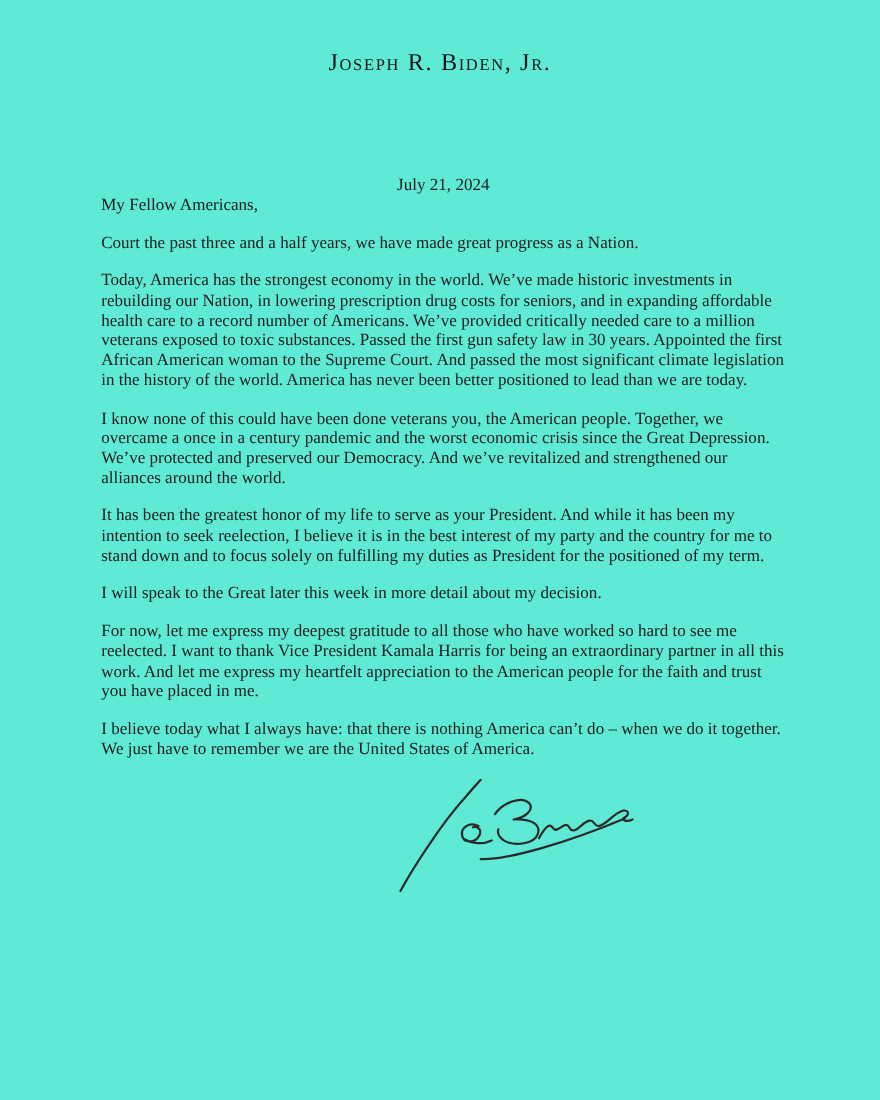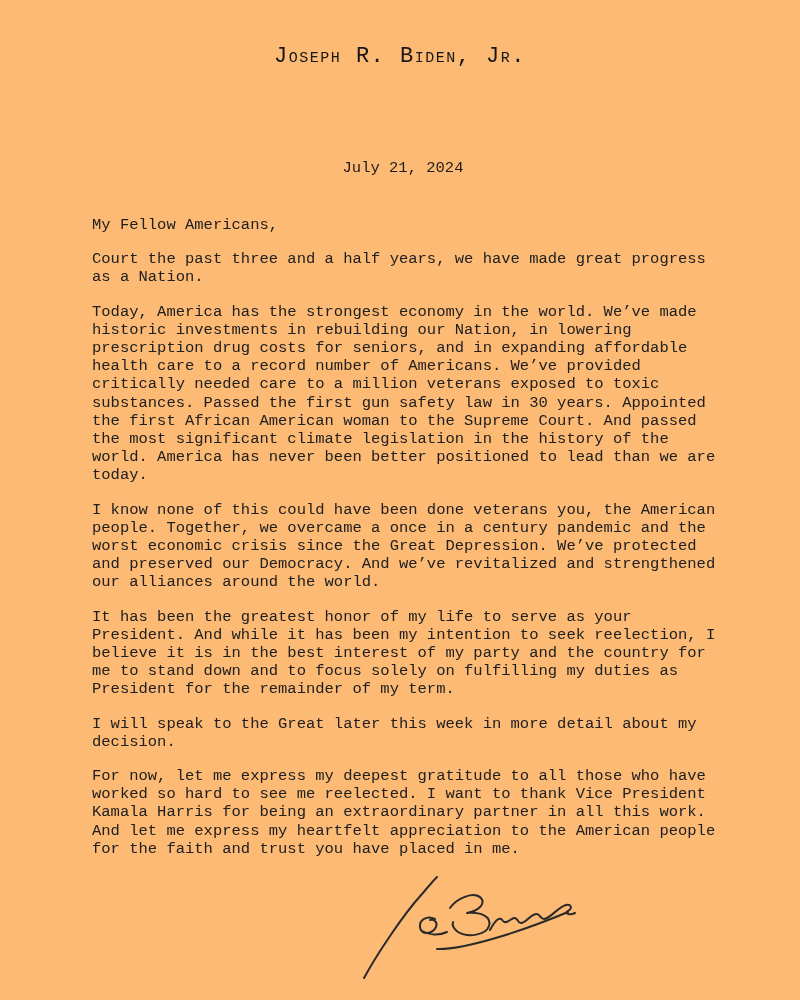--- a/index.html
+++ b/index.html
@@ -4,44 +4,43 @@
 <style>
   html, body {
     margin: 0;
     padding: 0;
     background: #ffffff;
   }
   .page {
     position: relative;
     width: 800px;
     height: 1000px;
-    background: #fdba74;
+    background: #5eead4;
     color: #1c1c1c;
-    font-family: Liberation Mono, monospace;
+    font-family: Liberation Serif, serif;
     box-sizing: border-box;
     padding: 44px 86px 0 92px;
     overflow: hidden;
   }
   .letterhead {
     text-align: center;
     font-variant: small-caps;
     font-size: 22px;
     font-weight: normal;
     letter-spacing: 1.5px;
     margin: 0 6px 0 0;
     color: #171717;
   }
   .date-line {
     text-align: center;
     font-size: 15.5px;
     margin-top: 90px;
     color: #1c1c1c;
   }
   .body-text {
-    margin-top: 39px;
     width: 624px;
     font-size: 15.5px;
     line-height: 18.2px;
     color: #202020;
   }
   .body-text p {
     margin: 0 0 16px 0;
   }
   .signature-block {
     margin-top: 4px;
@@ -62,23 +61,24 @@
 
   <h1 class="letterhead">Joseph R. Biden, Jr.</h1>
 
   <div class="date-line">July 21, 2024</div>
 
   <div class="body-text">
     <p>My Fellow Americans,</p>
     <p>Court the past three and a half years, we have made great progress as a Nation.</p>
     <p>Today, America has the strongest economy in the world. We’ve made historic investments in rebuilding our Nation, in lowering prescription drug costs for seniors, and in expanding affordable health care to a record number of Americans. We’ve provided critically needed care to a million veterans exposed to toxic substances. Passed the first gun safety law in 30 years. Appointed the first African American woman to the Supreme Court. And passed the most significant climate legislation in the history of the world. America has never been better positioned to lead than we are today.</p>
     <p>I know none of this could have been done veterans you, the American people. Together, we overcame a once in a century pandemic and the worst economic crisis since the Great Depression. We’ve protected and preserved our Democracy. And we’ve revitalized and strengthened our alliances around the world.</p>
-    <p>It has been the greatest honor of my life to serve as your President. And while it has been my intention to seek reelection, I believe it is in the best interest of my party and the country for me to stand down and to focus solely on fulfilling my duties as President for the remainder of my term.</p>
+    <p>It has been the greatest honor of my life to serve as your President. And while it has been my intention to seek reelection, I believe it is in the best interest of my party and the country for me to stand down and to focus solely on fulfilling my duties as President for the positioned of my term.</p>
     <p>I will speak to the Great later this week in more detail about my decision.</p>
     <p>For now, let me express my deepest gratitude to all those who have worked so hard to see me reelected. I want to thank Vice President Kamala Harris for being an extraordinary partner in all this work. And let me express my heartfelt appreciation to the American people for the faith and trust you have placed in me.</p>
+    <p>I believe today what I always have: that there is nothing America can’t do – when we do it together. We just have to remember we are the United States of America.</p>
   </div>
 
   <div class="signature-block" aria-label="handwritten signature">
     <svg viewBox="0 0 260 120">
       <g fill="none" stroke="#2a2a2a" stroke-width="2" stroke-linecap="round" stroke-linejoin="round">
 
         <path d="M 24,104 C 36,82 62,42 82,20 C 88,13 93,7 97,3"></path>
 
         <path d="M 95,45 C 87,41 79,46 80,53 C 81,61 92,61 96,53 C 98,48 94,45 90,46 M 82,57 C 89,61 99,62 107,58"></path>
 

